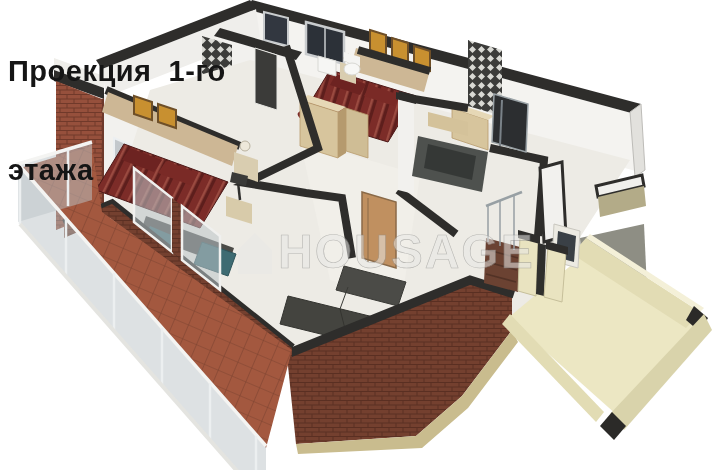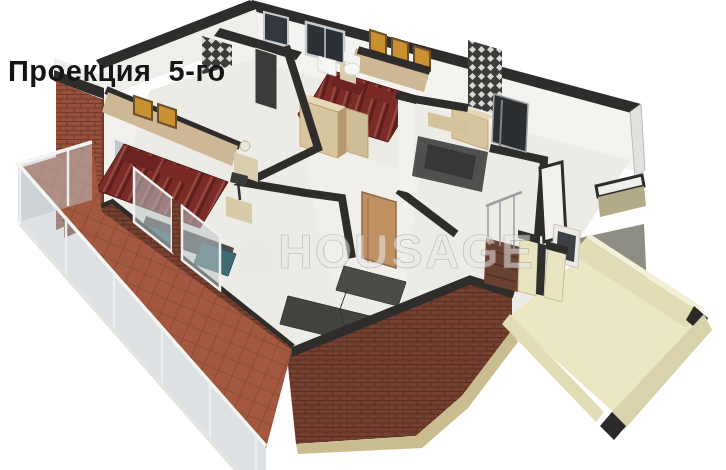--- a/index.html
+++ b/index.html
@@ -228,16 +228,17 @@
     </g>
   </g>
 
   <g opacity="0.55">
     <path d="M238,250 L255,233 L272,250 L272,274 L238,274 Z" fill="#e8e8e6"></path>
     <text x="278" y="268" class="wm-text" fill="#e8e8e6" stroke="#8a8a88" stroke-width="0.6">HOUSAGE</text>
   </g>
 </svg>
 
 <div class="title-block">
-  <div>Проекция  5-го</div>
+  <div>Проекция  1-го</div>
+  <div>этажа</div>
 </div>
 
 </div>
 
 </body></html>

